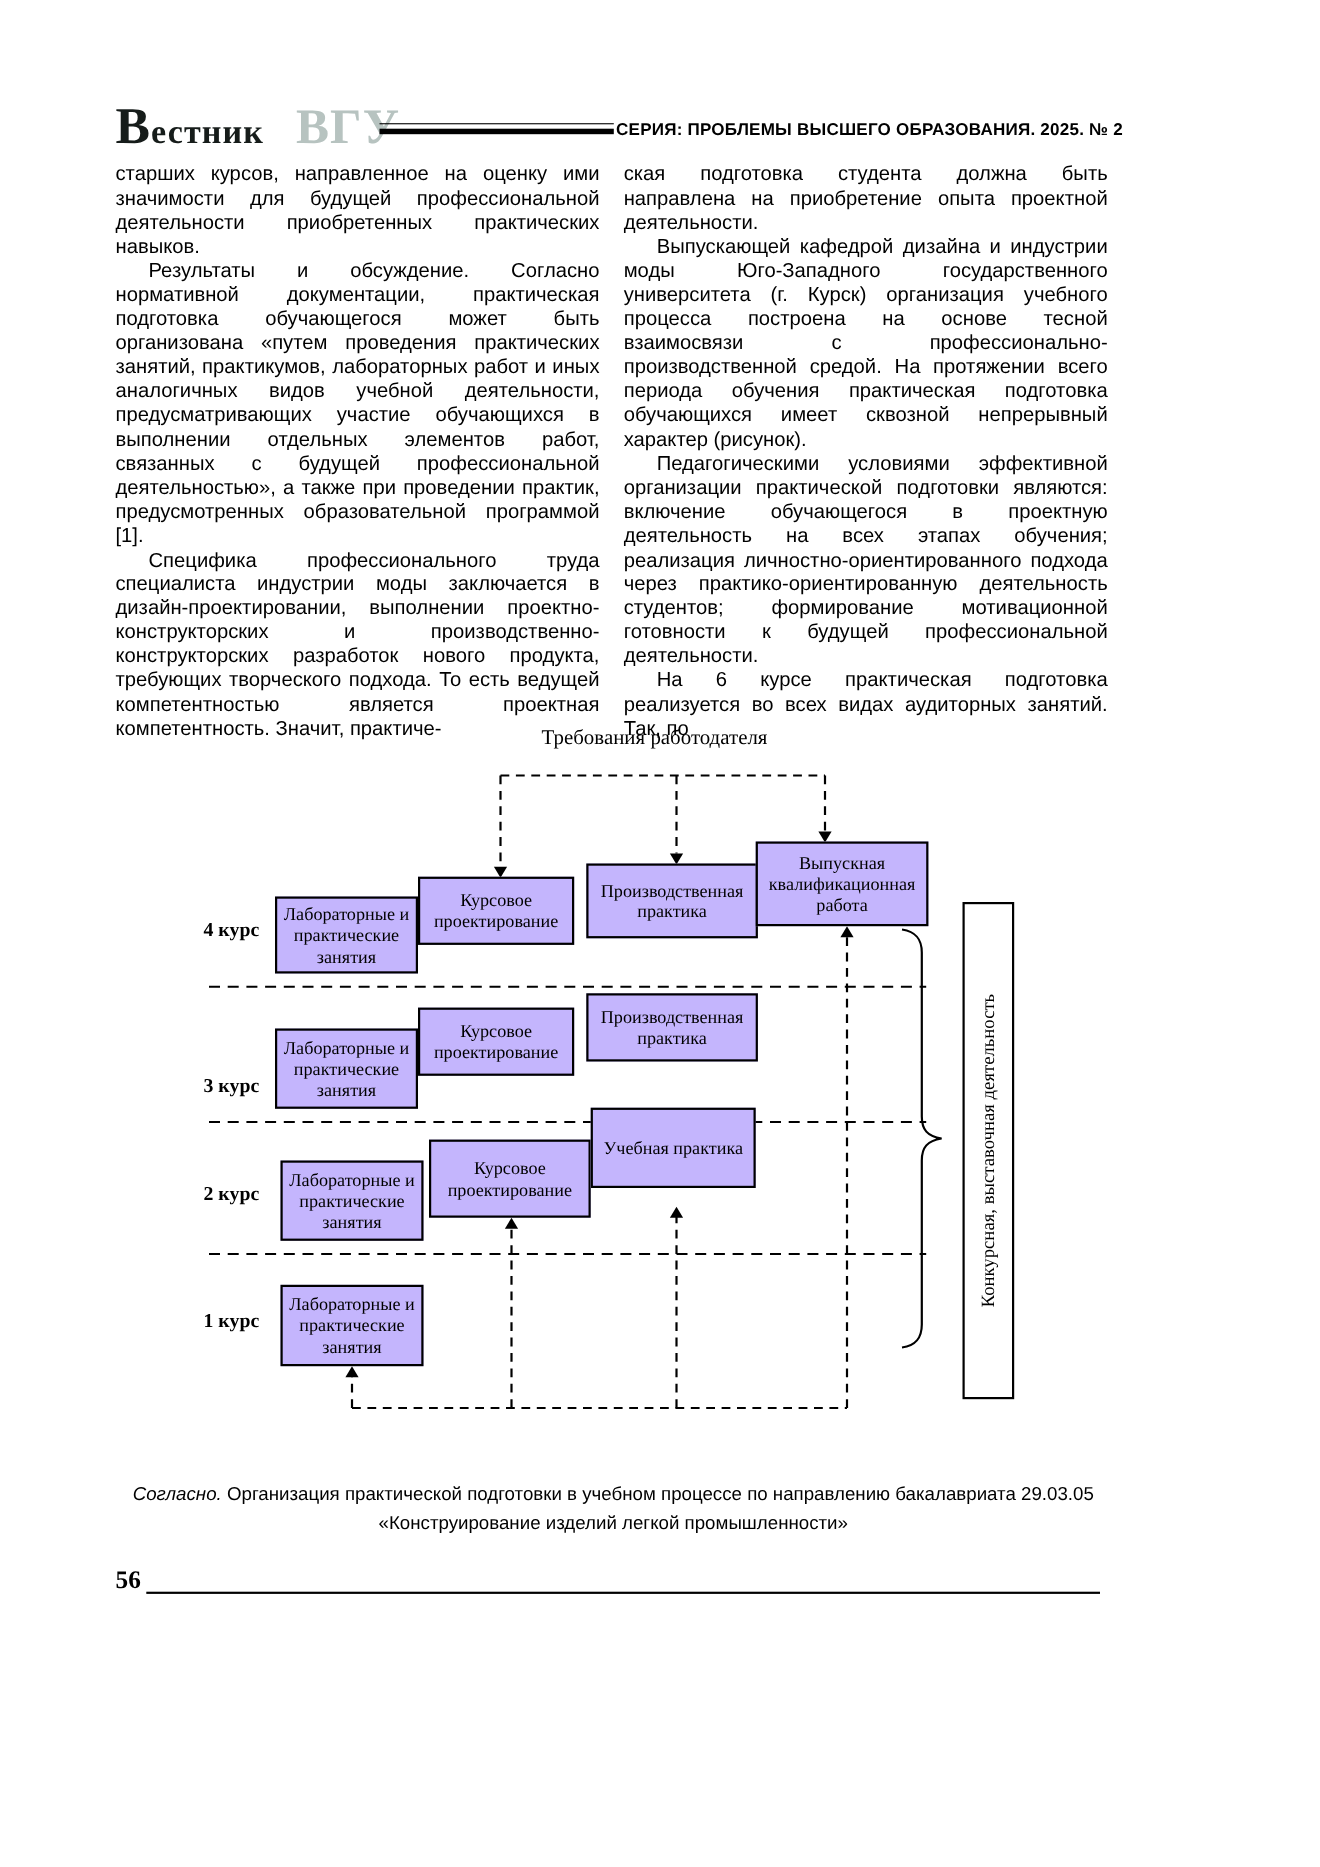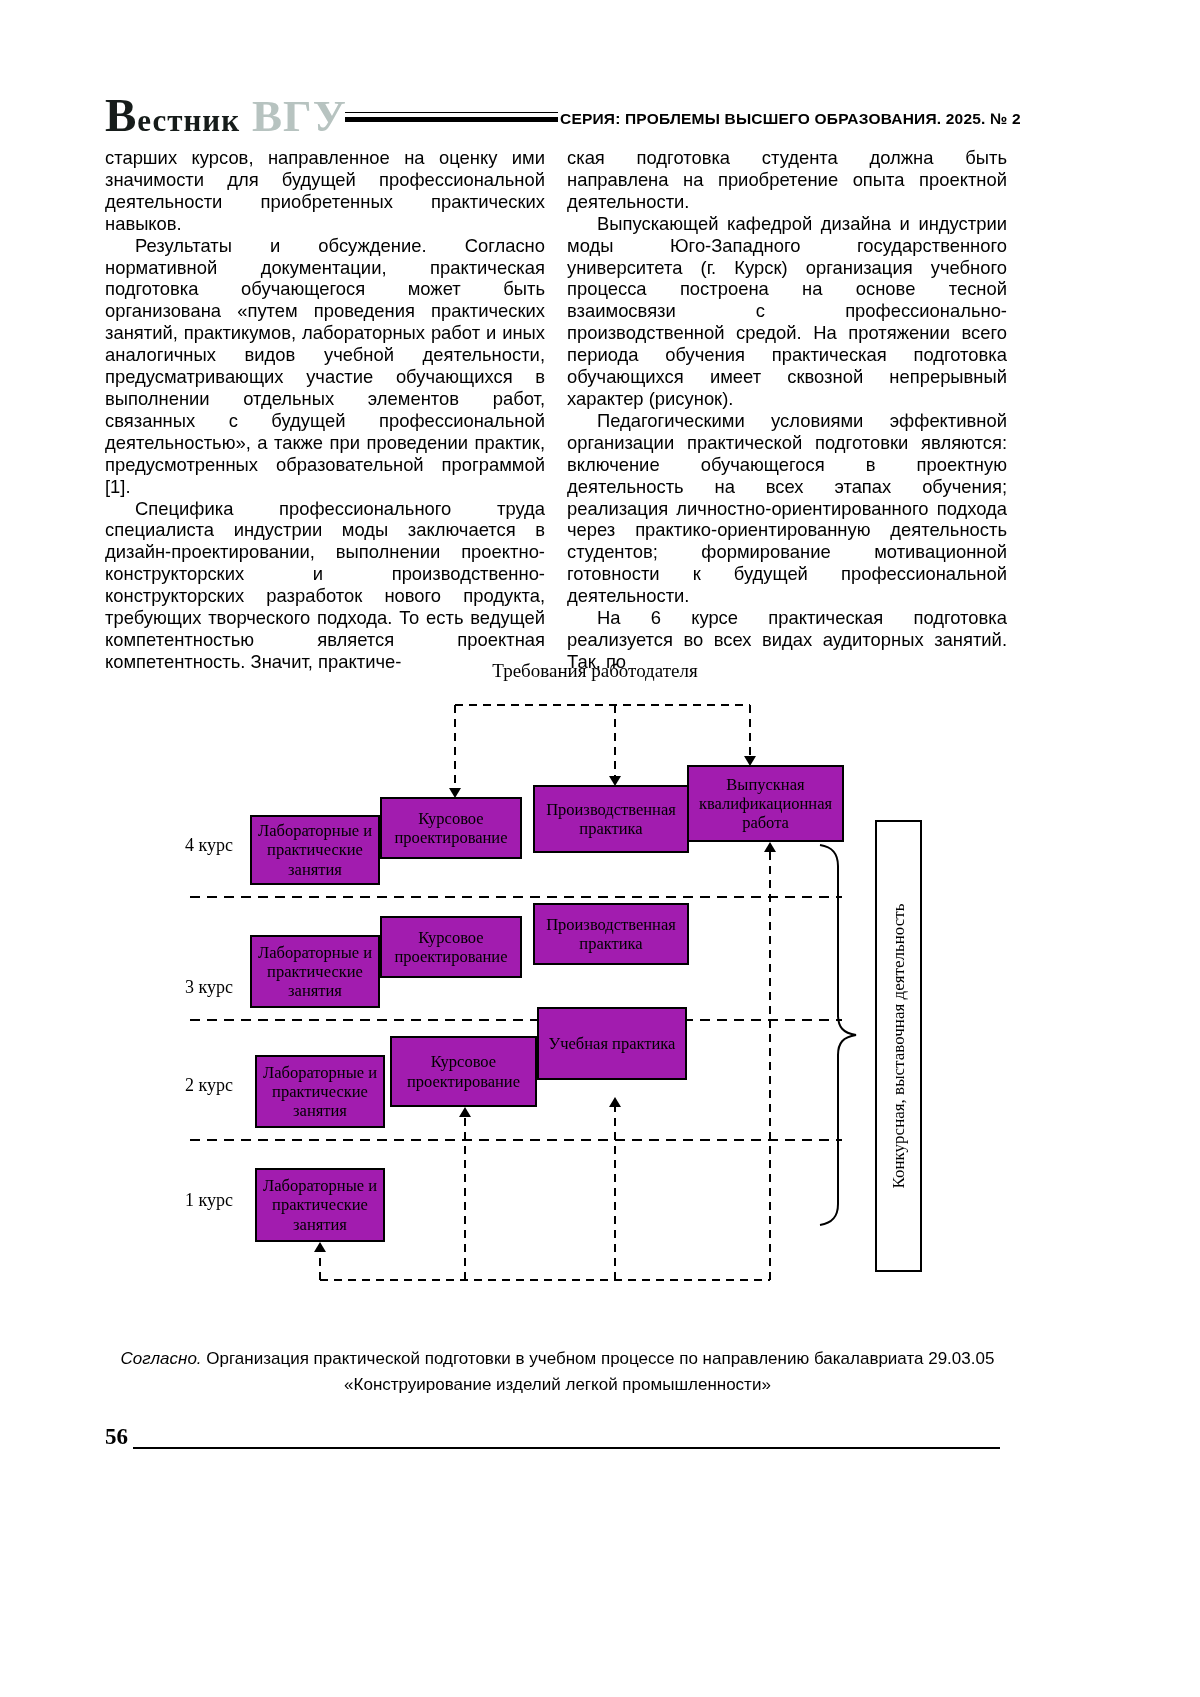--- a/index.html
+++ b/index.html
@@ -15,21 +15,21 @@
   }
   
   .logo {
     position: absolute; left: 105px; top: 88px;
     display: flex; align-items: baseline;
     font-family: "Liberation Serif", serif; font-weight: bold;
     letter-spacing: 1px; white-space: nowrap;
   }
   .logo-initial { font-size: 47px; color: #161c1a; }
   .logo-rest    { font-size: 31px; color: #161c1a; }
-  .logo-accent  { font-size: 45px; margin-left: 12px; color: #b7c3c0; }
+  .logo-accent  { font-size: 45px; margin-left: 29px; color: #b7c3c0; }
   .header-rule {
     position: absolute; left: 345px; top: 117px; width: 213px; height: 5px;
     background: #000;
   }
   .header-rule-thin {
     position: absolute; left: 345px; top: 112px; width: 213px; height: 1px;
     background: #000;
   }
   .series {
     position: absolute; left: 560px; top: 110px; width: 448px;
@@ -48,26 +48,26 @@
   .indent { text-indent: 30px; }
   .lead { font-weight: normal; }
   
   .figure-canvas {
     position: absolute; left: 100px; top: 655px; width: 1000px; height: 650px;
     font-family: "Liberation Serif", serif;
   }
   .figure-canvas svg { position: absolute; left: 0; top: 0; z-index: 1; }
   .fbox {
     position: absolute; z-index: 2; box-sizing: border-box;
-    border: 2px solid #000; background: #a21caf;
+    border: 2px solid #000; background: #c4b5fd;
     display: flex; align-items: center; justify-content: center;
     text-align: center; font-size: 16.5px; line-height: 1.16; padding: 2px 4px;
   }
   .course-label {
-    position: absolute; z-index: 2; font-size: 18px; white-space: nowrap;
+    position: absolute; z-index: 2; font-size: 18px; white-space: nowrap; font-weight: bold;
   }
   .diagram-title {
     position: absolute; z-index: 2; text-align: center; font-size: 19px;
   }
   .vbox {
     position: absolute; z-index: 2; box-sizing: border-box;
     left: 775px; top: 165px; width: 47px; height: 452px;
     border: 2px solid #000; background: #fff;
   }
   .vbox-text {

